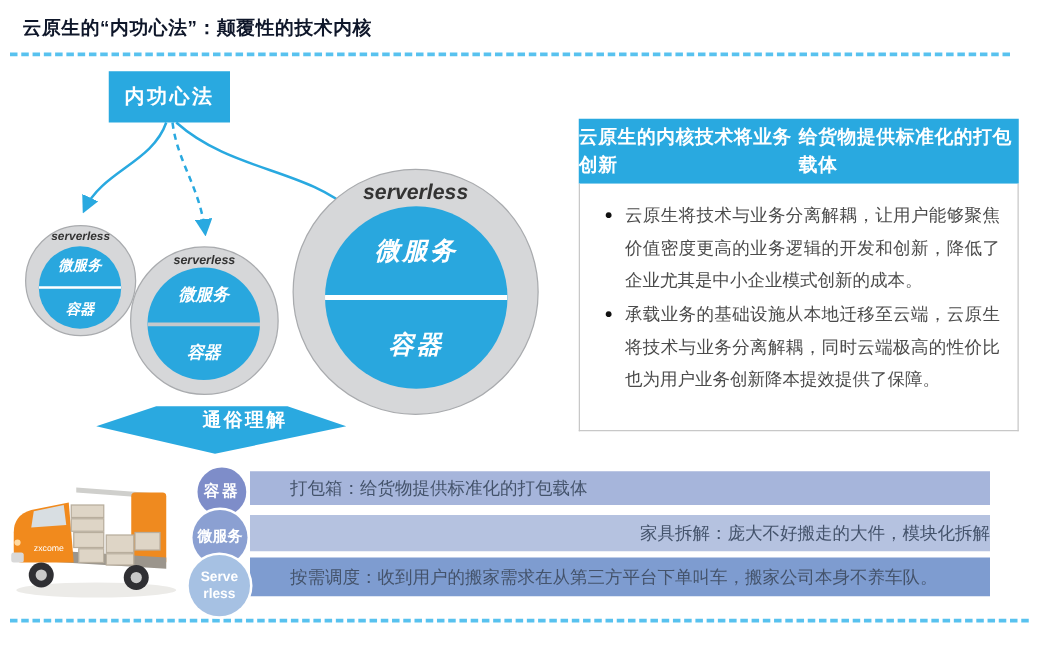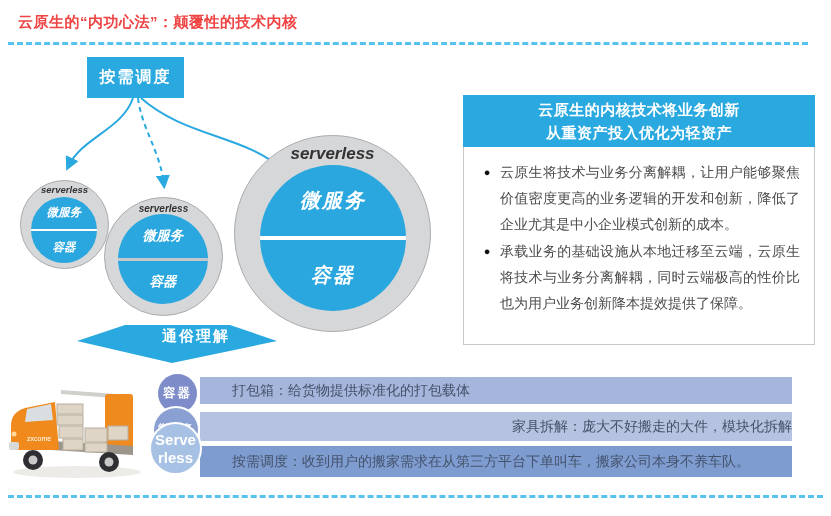--- a/index.html
+++ b/index.html
@@ -7,21 +7,21 @@
   body {
     width: 831px; height: 516px;
     font-family: "Liberation Sans", "DejaVu Sans", sans-serif;
     position: relative; overflow: hidden;
   }
   .canvas { position:absolute; inset:0; width:831px; height:516px; }
 
   
   .page-title {
     position:absolute; left:18px; top:13px;
-    font-size:15px; font-weight:bold; color:#ef4444; letter-spacing:0.5px;
+    font-size:15px; font-weight:bold; color:#0f172a; letter-spacing:0.5px;
   }
   .dashed-divider {
     position:absolute; height:0; border-top:3px dashed #58C2EF;
   }
   .divider-top { left:8px; top:42px; width:800px; }
   .divider-bottom { left:8px; top:495px; width:815px; }
 
   
   .user-needs-box {
     position:absolute; left:87px; top:57px; width:97px; height:41px;
@@ -73,21 +73,21 @@
   .banner-svg { position:absolute; left:70px; top:320px; }
   .banner-label {
     position:absolute; left:125px; top:327px; width:105px; text-align:right;
     color:#fff; font-size:15px; font-weight:bold; letter-spacing:2px;
   }
 
   
   .info-panel { position:absolute; left:463px; top:95px; width:352px; }
   .info-panel-header {
     background:#29A9E0; color:#fff; height:52px;
-    display:flex; flex-direction:column; align-items:center; justify-content:center;
+    display:flex; align-items:center; justify-content:center;
     font-size:15px; font-weight:bold; line-height:1.55; letter-spacing:0.5px;
   }
   .info-panel-body {
     background:#fff; border:1px solid #C8C8C8; border-top:none;
     height:198px; padding:12px 14px 0 10px;
   }
   .bullet-item { display:flex; margin-bottom:1px; }
   .bullet-dot { flex:none; width:26px; color:#111; font-size:11px; line-height:26px; text-align:center; }
   .bullet-text { font-size:14px; color:#4B4B4B; line-height:26px; text-align:justify; }
 
@@ -102,34 +102,34 @@
   .bar-3 { top:446px; height:31px; background:#7E9CD0; }
 
   .term-circle {
     position:absolute; border-radius:50%;
     display:flex; flex-direction:column; align-items:center; justify-content:center;
     color:#fff; font-weight:bold; box-shadow:0 0 0 2px #fff; z-index:3;
     line-height:1.15; text-align:center;
   }
   .term-1 { left:158px; top:374px; width:39px; height:39px; background:#7E8DC9; font-size:12.5px; letter-spacing:2px; }
   .term-2 { left:154px; top:408px; width:44px; height:44px; background:#8BA0D2; font-size:12px; }
-  .term-3 { left:151px; top:424px; width:49px; height:49px; background:#A6C1E3; font-size:15px; }
+  .term-3 { left:151px; top:444px; width:49px; height:49px; background:#A6C1E3; font-size:11px; }
 
   .truck-svg { position:absolute; left:5px; top:382px; }
 </style>
 </head>
 <body>
 
 <div class="canvas">
 
   <div class="page-title">云原生的“内功心法”：颠覆性的技术内核</div>
   <div class="dashed-divider divider-top"></div>
 
   <div class="user-needs-box">
-    <span>按需调度</span>
+    <span>内功心法</span>
   </div>
 
   <svg class="arrows-svg" width="320" height="110" viewBox="0 0 320 110">
     <defs>
       <marker id="ah" viewBox="0 0 10 10" refX="7" refY="5" markerWidth="7" markerHeight="7" orient="auto-start-reverse">
         <path d="M0,0 L10,5 L0,10 z" fill="#29A9E0"></path>
       </marker>
     </defs>
     <path d="M133,3 C122,35 82,42 68,72" fill="none" stroke="#29A9E0" stroke-width="2" marker-end="url(#ah)"></path>
     <path d="M138,3 C142,35 160,55 164,90" fill="none" stroke="#29A9E0" stroke-width="2" stroke-dasharray="5,4" marker-end="url(#ah)"></path>
@@ -164,21 +164,21 @@
   </div>
 
   <svg class="banner-svg" width="215" height="50" viewBox="0 0 215 50">
     <polygon points="7,21 55,5 160,5 207,21 102,43" fill="#2AA9E0"></polygon>
   </svg>
   <div class="banner-label">通俗理解</div>
 
   <div class="info-panel">
     <div class="info-panel-header">
       <div>云原生的内核技术将业务创新</div>
-      <div>从重资产投入优化为轻资产</div>
+      <div>给货物提供标准化的打包载体</div>
     </div>
     <div class="info-panel-body">
       <div class="bullet-item">
         <span class="bullet-dot">●</span>
         <span class="bullet-text">云原生将技术与业务分离解耦，让用户能够聚焦价值密度更高的业务逻辑的开发和创新，降低了企业尤其是中小企业模式创新的成本。</span>
       </div>
       <div class="bullet-item">
         <span class="bullet-dot">●</span>
         <span class="bullet-text">承载业务的基础设施从本地迁移至云端，云原生将技术与业务分离解耦，同时云端极高的性价比也为用户业务创新降本提效提供了保障。</span>
       </div>

